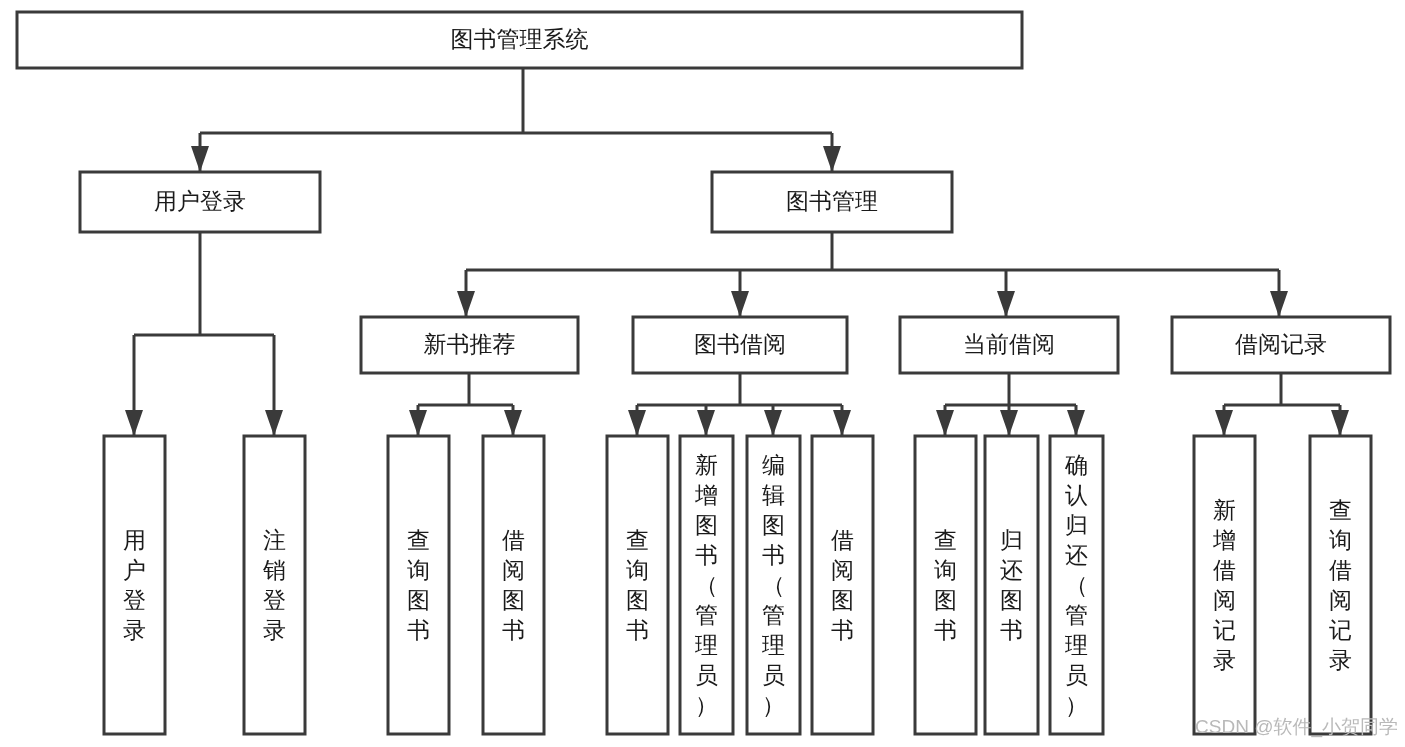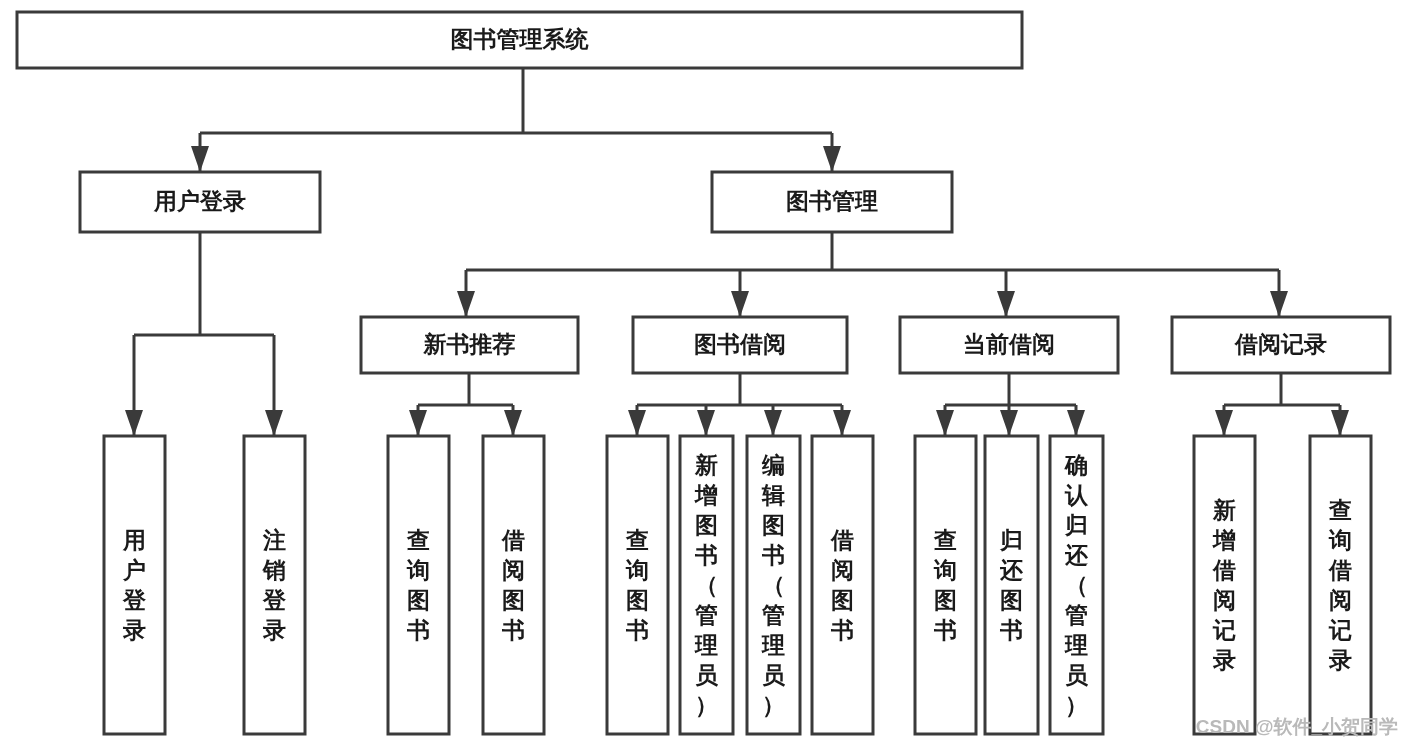--- a/index.html
+++ b/index.html
@@ -14,21 +14,20 @@
     font-family: "Liberation Sans", "DejaVu Sans", sans-serif;
     overflow: hidden;
     position: relative;
   }
   #diagram-root {
     position: absolute;
     left: 0;
     top: 0;
     width: 1405px;
     height: 621px;
-    font-weight: bold;
   }
   svg.diagram-canvas {
     display: block;
     width: 1405px;
     height: 747px;
   }
   .node-box {
     fill: #ffffff;
     stroke: #3a3a3a;
     stroke-width: 3;

